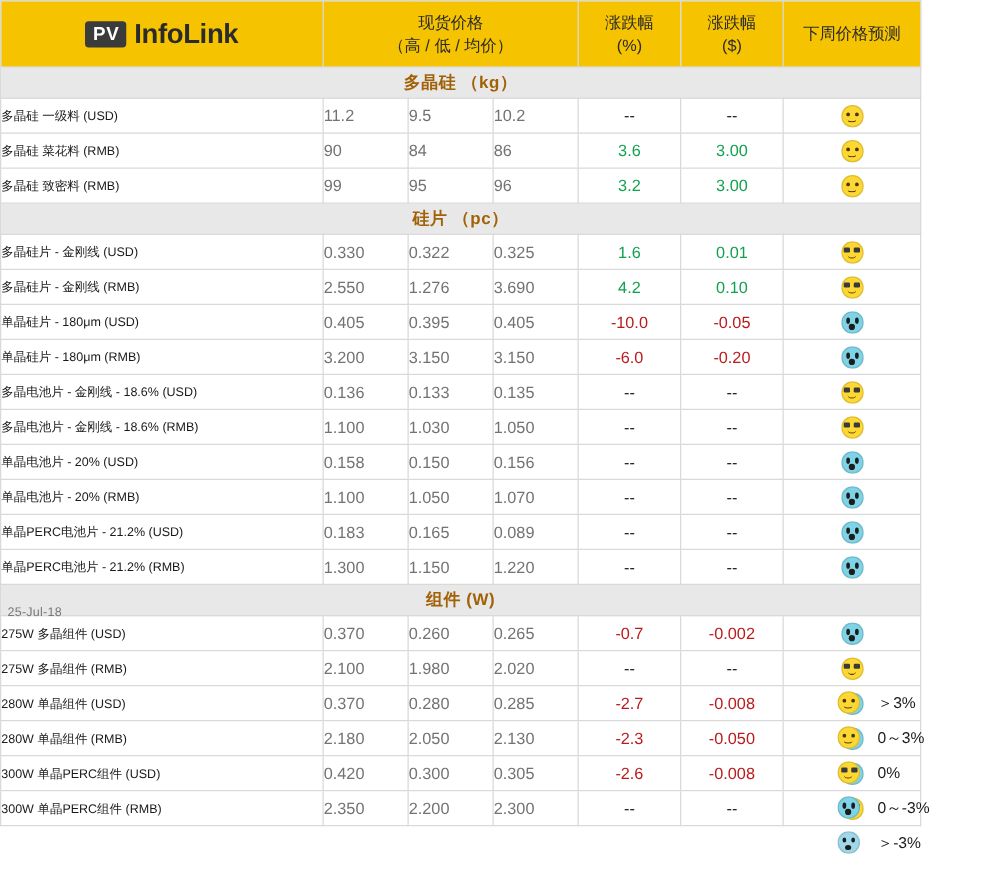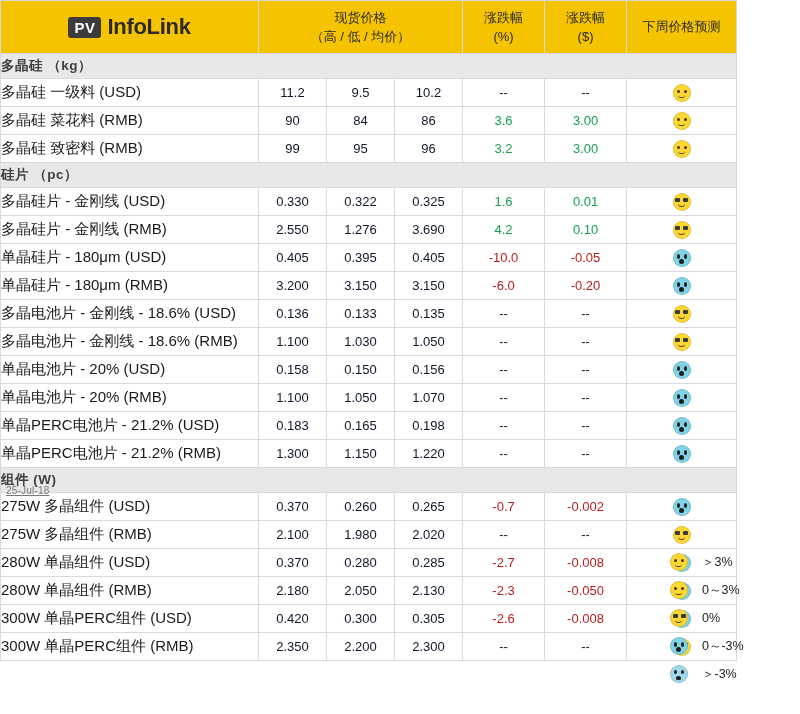--- a/index.html
+++ b/index.html
@@ -69,41 +69,41 @@
     color: #2b2b2b;
     line-height: 1.5;
     padding: 4px 2px;
   }
   .hdr .l1 { display: block; }
   .hdr .l2 { display: block; }
 
   
   .section-row td {
     background: #e8e8e8;
-    text-align: left;
+    text-align: center;
     font-size: 13.5px;
     font-weight: bold;
-    color: #404040;
+    color: #a16207;
     height: 24px;
     letter-spacing: 0.5px;
   }
   
   .name-cell {
     padding: 0 6px;
     height: 27px;
-    font-size: 15px;
+    font-size: 10px;
     color: #1a1a1a;
     white-space: nowrap;
     overflow: hidden;
   }
   .num-cell {
-    text-align: center;
+    text-align: left;
     height: 27px;
     font-size: 13px;
-    color: #0f172a;
+    color: #737373;
   }
   .chg-cell {
     text-align: center;
     height: 27px;
     font-size: 13px;
   }
   .up { color: #12a150; }
   .down { color: #b91c1c; }
   .flat { color: #1a1a1a; }
   .emoji-cell {
@@ -193,21 +193,20 @@
     border-radius: 50% 50% 40% 40%;
   }
 
   .datestamp {
     position: absolute;
     left: 6px;
     bottom: 8px;
     font-size: 10px;
     color: #777777;
     letter-spacing: 0.2px;
-    text-decoration: underline;
   }
 
   
   .legend {
     position: absolute;
     right: 10px;
     top: 548px;
     width: 120px;
     font-size: 12.5px;
     color: #1a1a1a;
@@ -369,21 +368,21 @@
           <td class="num-cell">1.050</td>
           <td class="num-cell">1.070</td>
           <td class="chg-cell flat">--</td>
           <td class="chg-cell flat">--</td>
           <td class="emoji-cell"><span class="emo emo-shock"><span class="mouth"></span></span></td>
         </tr>
         <tr>
           <td class="name-cell">单晶PERC电池片 - 21.2% (USD)</td>
           <td class="num-cell">0.183</td>
           <td class="num-cell">0.165</td>
-          <td class="num-cell">0.198</td>
+          <td class="num-cell">0.089</td>
           <td class="chg-cell flat">--</td>
           <td class="chg-cell flat">--</td>
           <td class="emoji-cell"><span class="emo emo-shock"><span class="mouth"></span></span></td>
         </tr>
         <tr>
           <td class="name-cell">单晶PERC电池片 - 21.2% (RMB)</td>
           <td class="num-cell">1.300</td>
           <td class="num-cell">1.150</td>
           <td class="num-cell">1.220</td>
           <td class="chg-cell flat">--</td>

